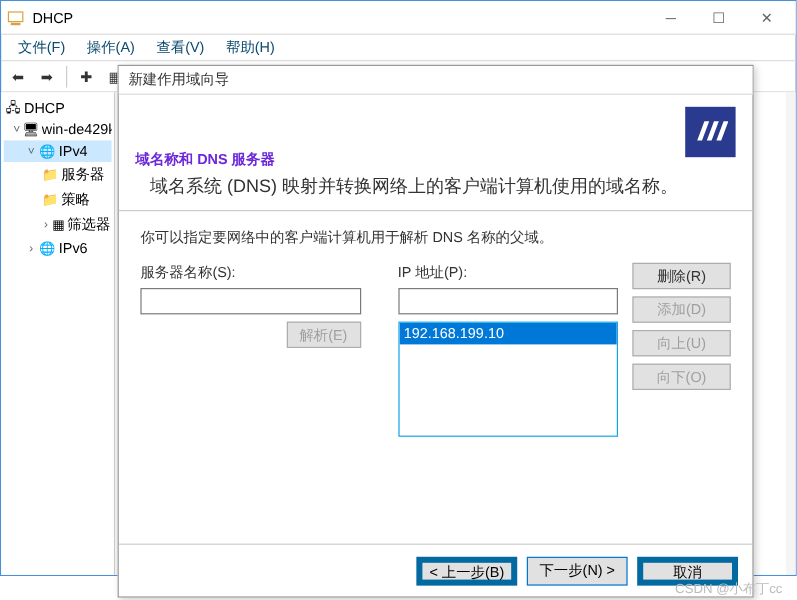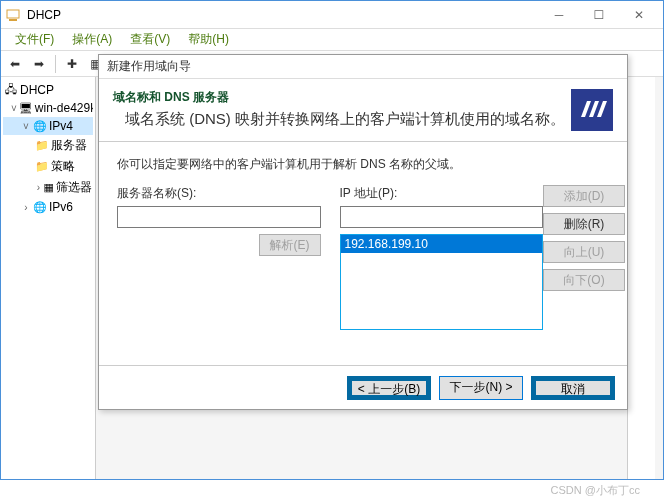--- a/index.html
+++ b/index.html
@@ -7,77 +7,77 @@
 
 
 .main-window { border: 1px solid #4a90d9; width: 664px; height: 480px; }
 .main-titlebar { height: 28px; background: #fff; display: flex; align-items: center; padding: 0 4px; border-bottom: 1px solid #ddd; }
 .main-titlebar .icon { width: 16px; height: 16px; margin-right: 6px; display: inline-flex; align-items: center; justify-content: center; }
 .main-title { flex: 1; font-size: 12px; color: #000; }
 .win-controls { display: flex; }
 .win-btn { width: 40px; height: 28px; display: flex; align-items: center; justify-content: center; color: #666; }
 
 .menubar { height: 22px; display: flex; align-items: center; padding: 0 6px; gap: 2px; border-bottom: 1px solid #ddd; }
-.menu-item { padding: 2px 8px; color: #4d7c0f; }
+.menu-item { padding: 2px 8px; color: #0c4a6e; }
 
 .toolbar { height: 26px; display: flex; align-items: center; padding: 0 4px; gap: 4px; border-bottom: 1px solid #ddd; }
 .tool-btn { width: 20px; height: 20px; display: flex; align-items: center; justify-content: center; color: #333; border: 1px solid transparent; }
 .tool-sep { width: 1px; height: 18px; background: #ccc; margin: 0 2px; }
 
 .main-body { display: flex; height: calc(100% - 76px); }
 .tree { width: 95px; border-right: 1px solid #ccc; padding: 4px 2px; background: #fff; }
 .tree-node { display: flex; align-items: center; padding: 2px 1px; gap: 2px; white-space: nowrap; overflow: hidden; }
 .tree-node .exp { width: 10px; text-align: center; color: #666; font-size: 10px; }
 .tree-node .ticon { width: 14px; height: 14px; display: inline-flex; align-items: center; justify-content: center; font-size: 11px; }
 .tree-node.selected { background: #cce8ff; }
 .tree .lvl1 { padding-left: 8px; }
 .tree .lvl2 { padding-left: 18px; }
 .tree .lvl3 { padding-left: 32px; }
 
 .content { flex: 1; background: #f5f5f5; position: relative; }
 .content-col { position: absolute; right: 8px; top: 0; width: 28px; height: 100%; background: #fff; border-left: 1px solid #ccc; }
 
 
-.wizard { position: absolute; left: 98px; top: 54px; width: 530px; height: 356px; background: #fff; border: 1px solid #999; box-shadow: 2px 2px 6px rgba(0,0,0,0.2); }
+.wizard { position: absolute; left: 98px; top: 54px; width: 530px; height: 444px; background: #fff; border: 1px solid #999; box-shadow: 2px 2px 6px rgba(0,0,0,0.2); }
 .wizard-titlebar { height: 24px; background: #fff; border-bottom: 1px solid #ddd; display: flex; align-items: center; padding: 0 8px; }
 .wizard-title { font-size: 12px; color: #333; }
 
 .wizard-header { padding: 10px 14px; border-bottom: 1px solid #ccc; display: flex; }
 .wizard-header-text { flex: 1; }
-.wizard-header-title { font-weight: bold; color: #14532d; margin-bottom: 4px; }
+.wizard-header-title { font-weight: bold; color: #6d28d9; margin-bottom: 4px; margin-top: 36px; }
 .wizard-header-sub { color: #333; padding-left: 12px; font-size: 15px; }
 .wizard-header-icon { width: 42px; height: 42px; background: #2a3b8f; display: flex; align-items: center; justify-content: center; }
 
-.wizard-body { padding: 14px 2px 10px 18px; color: #333; }
+.wizard-body { padding: 14px 18px 10px 18px; color: #333; }
 .wizard-body p { margin-bottom: 12px; }
 
 .row { display: flex; align-items: center; margin-bottom: 14px; }
 .row label { width: 68px; }
 .row input.txt { flex: 1; height: 22px; border: 1px solid #7a7a7a; padding: 0 4px; max-width: 310px; }
 
-.cols { display: flex; gap: 0; }
+.cols { display: flex; gap: 12px; }
 .col-left { flex: 1; }
 .col-mid { flex: 1; margin-left: 19px; }
 .col-right { width: 82px; display: flex; flex-direction: column; gap: 6px; }
 
 .field-label { display: block; margin-bottom: 4px; }
 .txt2 { width: 100%; height: 22px; border: 1px solid #7a7a7a; padding: 0 4px; }
 .listbox { width: 100%; height: 96px; border: 1px solid #0ea5e9; margin-top: 6px; background: #fff; overflow: hidden; }
 .list-item { padding: 2px 4px; }
 .list-item.selected { background: #0078d7; color: #fff; }
 
 button.btn { height: 22px; border: 1px solid #adadad; background: #e1e1e1; padding: 0 10px; color: #333; font-size: 12px; }
 button.btn:disabled { color: #a0a0a0; }
 .col-left .btn { float: right; margin-top: 6px; }
 
 .wizard-footer { position: absolute; bottom: 0; left: 0; right: 0; height: 44px; border-top: 1px solid #ccc; display: flex; align-items: center; justify-content: flex-end; padding: 0 12px; gap: 8px; }
 .footer-btn { height: 24px; min-width: 84px; border: 5px solid #0369a1; background: #e1e1e1; }
 .footer-btn.primary { border: 1px solid #0078d7; }
 
-.watermark { position: absolute; right: 24px; bottom: 2px; color: #bbb; font-size: 11px; }
+.watermark { position: absolute; right: 12px; bottom: 2px; color: #bbb; font-size: 11px; }
 </style>
 </head>
 <body>
 
 <div class="main-window">
   <div class="main-titlebar">
     <span class="icon">
       <svg width="14" height="14" viewBox="0 0 14 14">
           <rect x="1" y="2" width="12" height="8" fill="#fff" stroke="#d9a23c"></rect>
           <rect x="3" y="11" width="8" height="2" fill="#d9a23c"></rect>
@@ -180,22 +180,22 @@
         <button class="btn" disabled="">解析(E)</button>
       </div>
       <div class="col-mid">
         <label class="field-label">IP 地址(P):</label>
         <input class="txt2" type="text" value="" style="">
         <div class="listbox">
           <div class="list-item selected">192.168.199.10</div>
         </div>
       </div>
       <div class="col-right">
+        <button class="btn">删除(R)</button>
         <button class="btn" disabled="">添加(D)</button>
-        <button class="btn">删除(R)</button>
         <button class="btn" disabled="">向上(U)</button>
         <button class="btn" disabled="">向下(O)</button>
       </div>
     </div>
   </div>
 
   <div class="wizard-footer">
     <button class="footer-btn">&lt; 上一步(B)</button>
     <button class="footer-btn primary">下一步(N) &gt;</button>
     <button class="footer-btn">取消</button>

